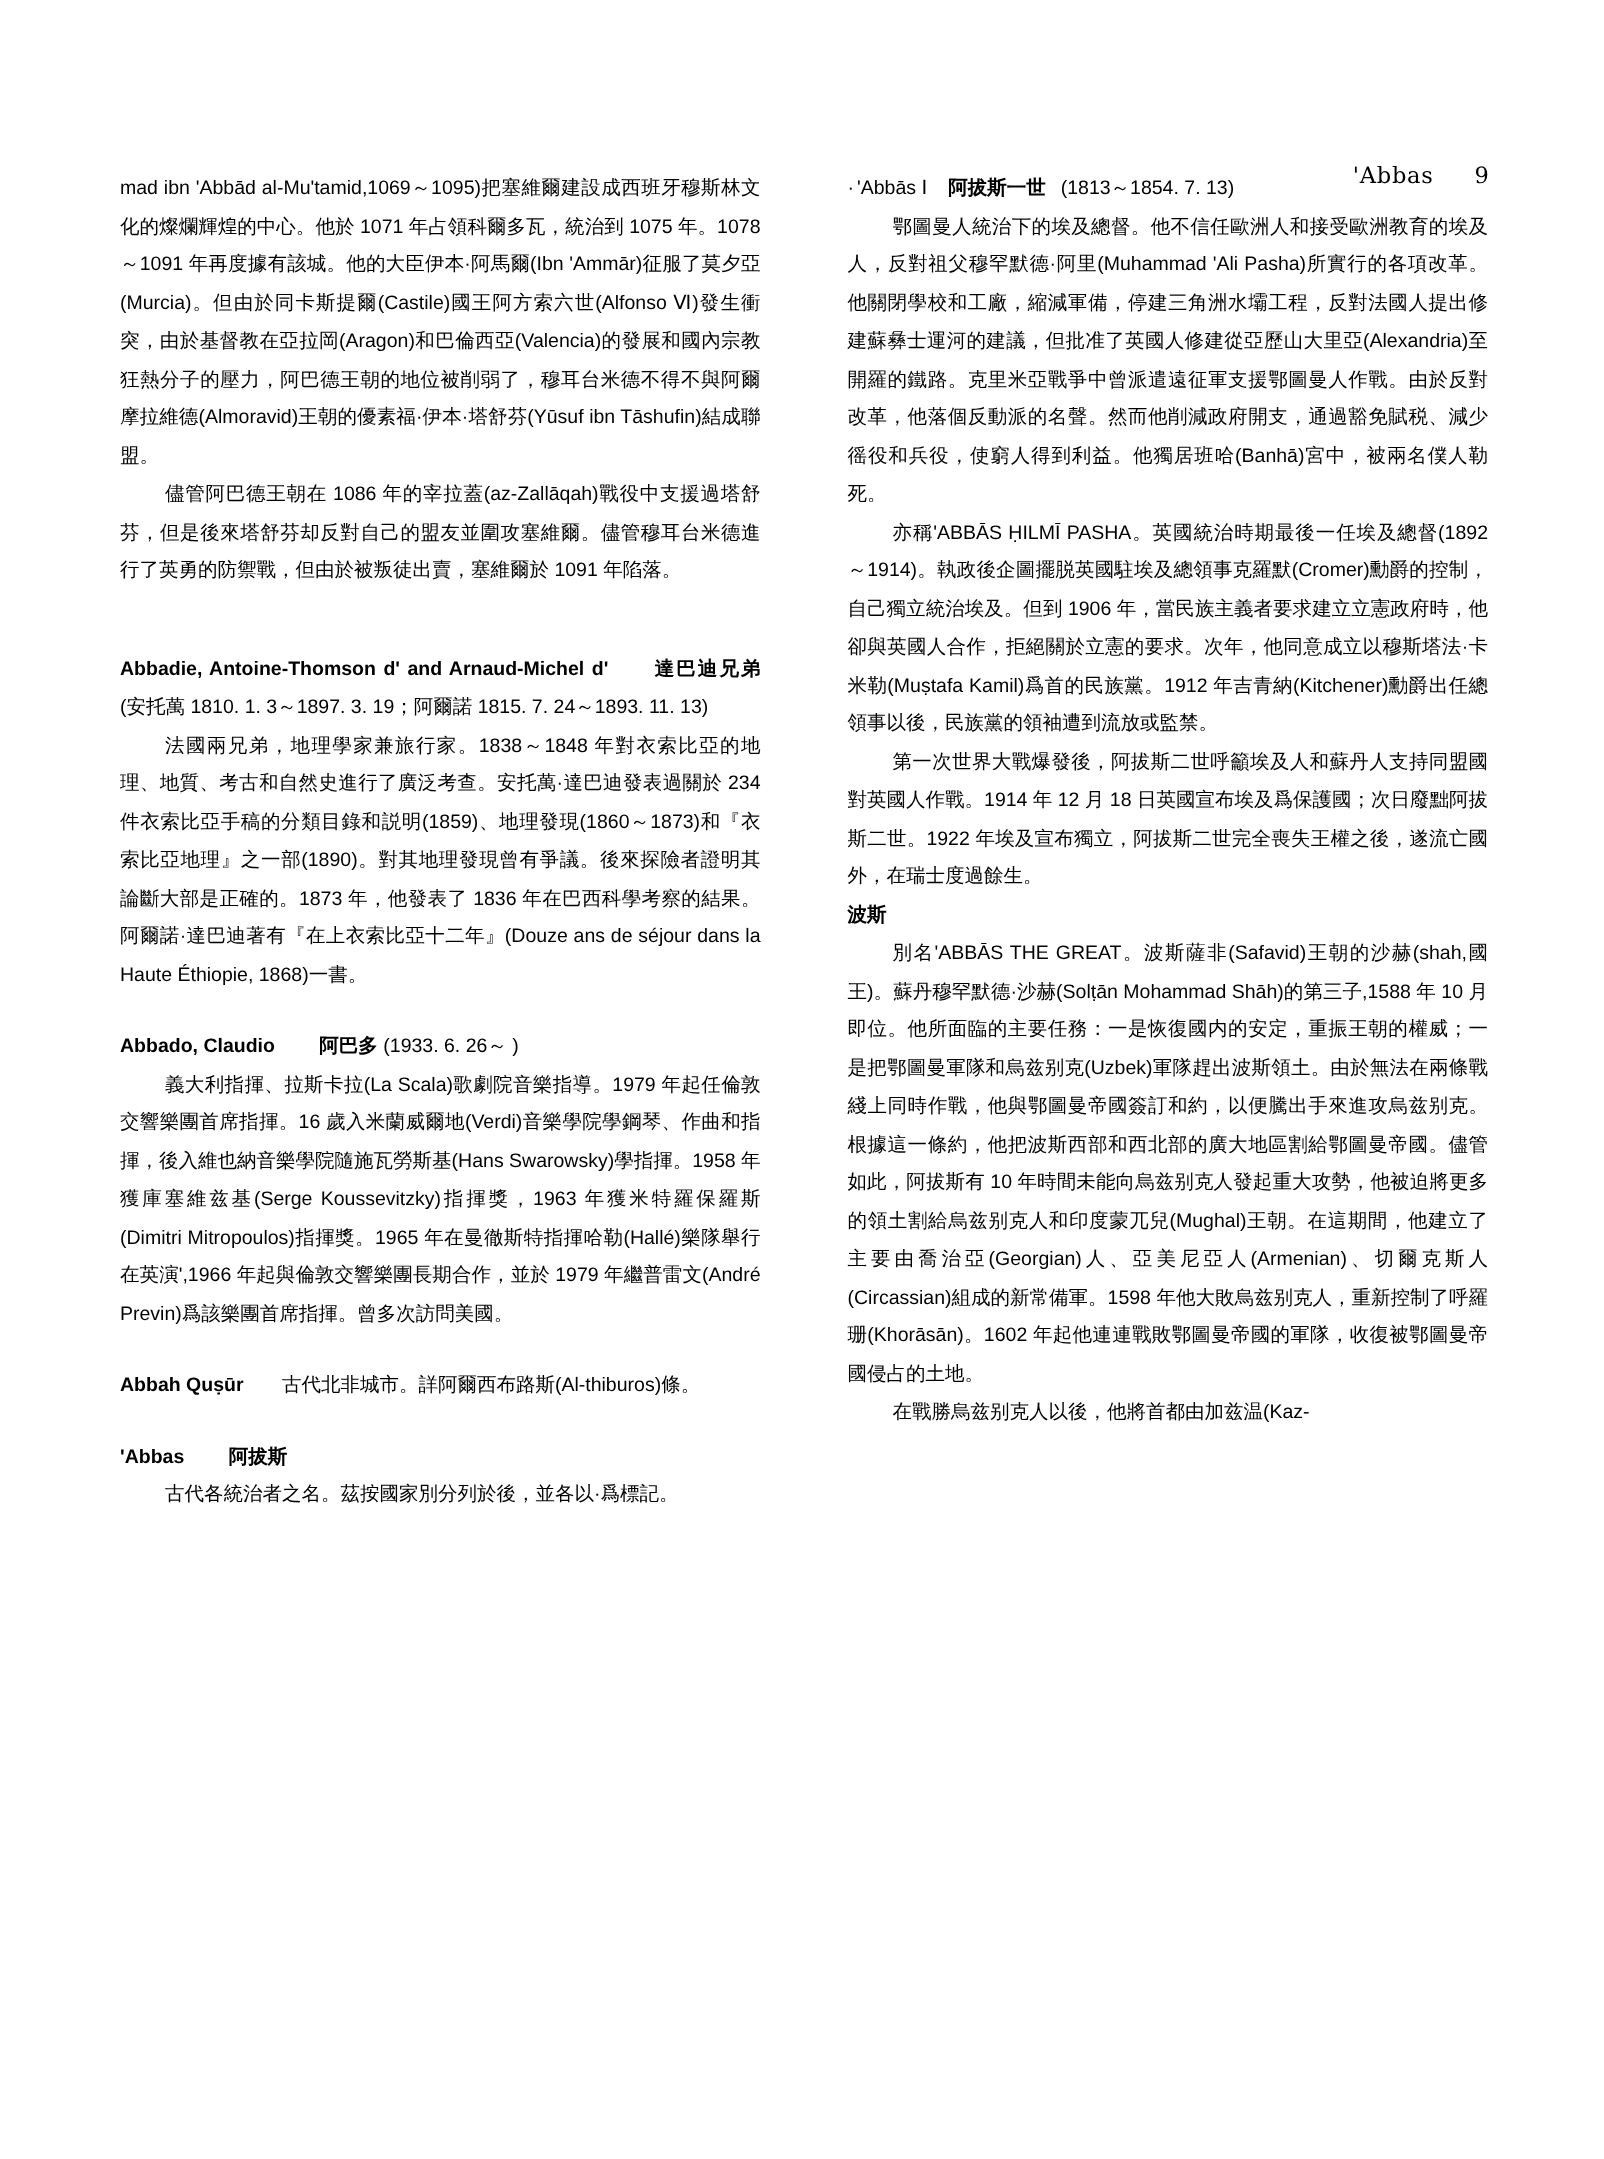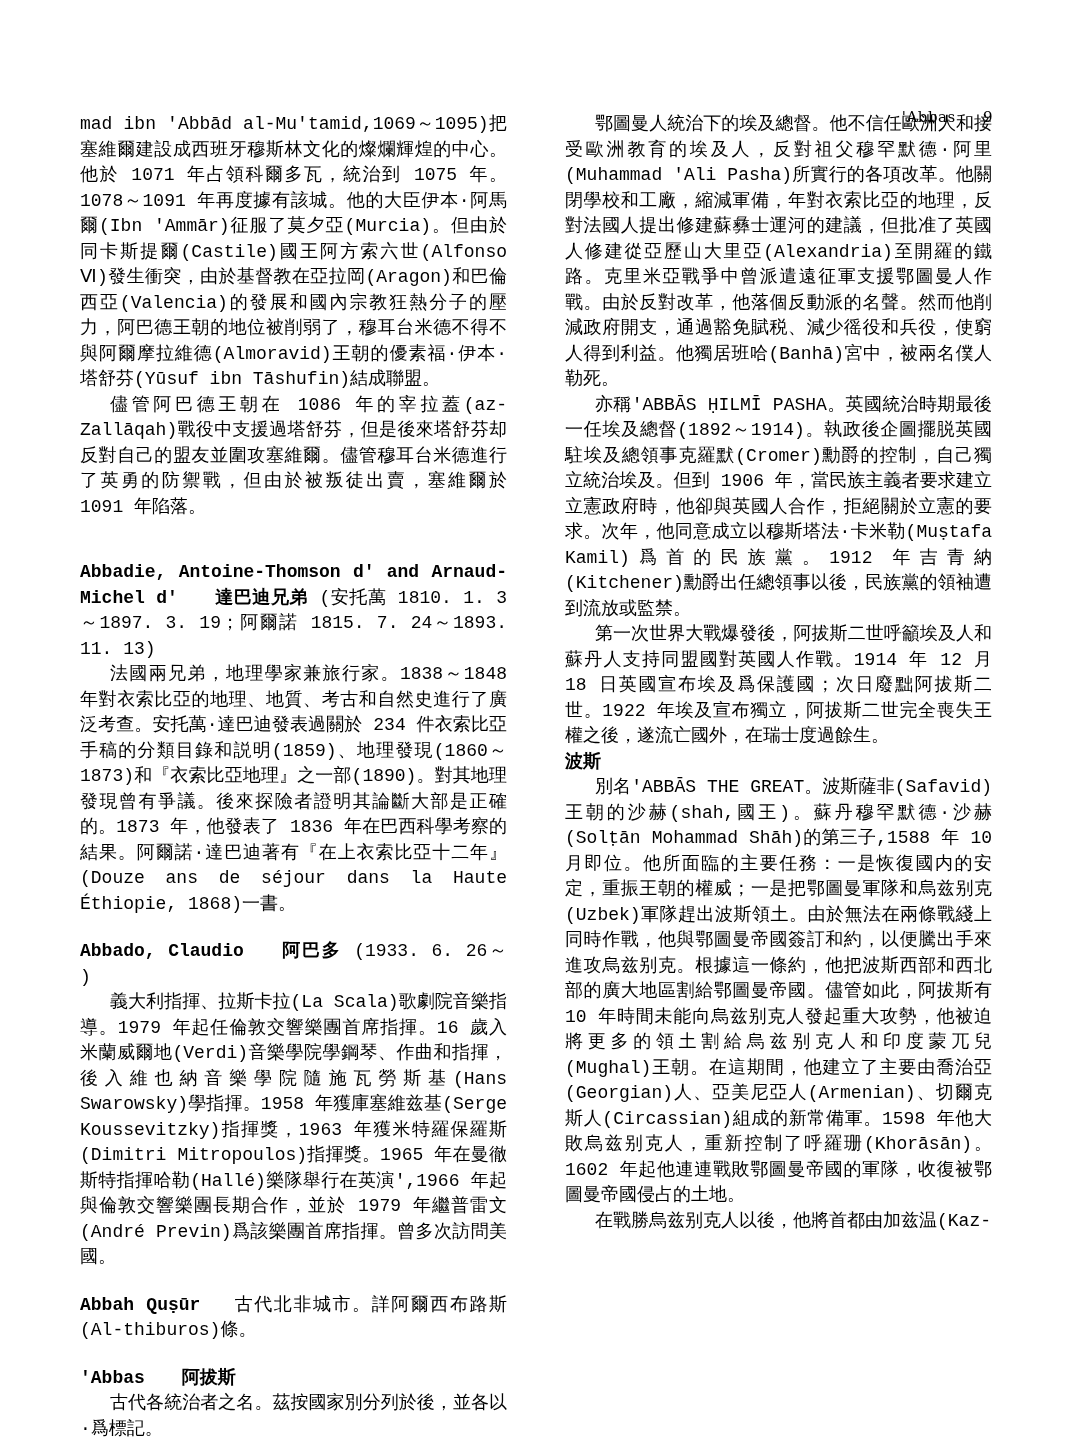--- a/index.html
+++ b/index.html
@@ -43,25 +43,25 @@
     left: 80px;
     width: 912px;
     display: flex;
     gap: 58px;
   }
   .col {
     width: 427px;
   }
   .col p {
     margin: 0;
-    font-size: 18px;
+    font-size: 13px;
     line-height: 25.5px;
     text-align: justify;
     text-justify: inter-character;
-    font-family: Liberation Mono, monospace;
+    font-family: Liberation Sans, sans-serif;
   }
   .col p.indent {
     text-indent: 30px;
   }
   .gap-lg { height: 40px; }
   .gap-md { height: 22px; }
   .entry-head {
     font-weight: bold;
     font-size: 15.6px;
     line-height: 26px;
@@ -135,26 +135,28 @@
       </p>
 
       <div class="gap-md"></div>
 
       <p class="entry-head">
         <span>'Abbas</span>
         <span class="lemma-cn">阿拔斯</span>
       </p>
       <p class="indent">古代各統治者之名。茲按國家別分列於後，並各以·爲標記。</p>
 
-      <p class="center-label">埃及</p>
     </div>
 
     <div class="col">
 
-      <p class="indent">鄂圖曼人統治下的埃及總督。他不信任歐洲人和接受歐洲教育的埃及人，反對祖父穆罕默德·阿里(Muhammad 'Ali Pasha)所實行的各項改革。他關閉學校和工廠，縮減軍備，年對衣索比亞的地理，反對法國人提出修建蘇彝士運河的建議，但批准了英國人修建從亞歷山大里亞(Alexandria)至開羅的鐵路。克里米亞戰爭中曾派遣遠征軍支援鄂圖曼人作戰。由於反對改革，他落個反動派的名聲。然而他削減政府開支，通過豁免賦税、減少徭役和兵役，使窮人得到利益。他獨居班哈(Banhā)宮中，被兩名僕人勒死。</p>
+      <p class="bullet-entry">
+        <span class="bl">·</span><span>'Abbās Ⅰ</span><span class="cn-bold">阿拔斯一世</span><span>(1813～1854. 7. 13)</span>
+      </p>
+      <p class="indent">鄂圖曼人統治下的埃及總督。他不信任歐洲人和接受歐洲教育的埃及人，反對祖父穆罕默德·阿里(Muhammad 'Ali Pasha)所實行的各項改革。他關閉學校和工廠，縮減軍備，停建三角洲水壩工程，反對法國人提出修建蘇彝士運河的建議，但批准了英國人修建從亞歷山大里亞(Alexandria)至開羅的鐵路。克里米亞戰爭中曾派遣遠征軍支援鄂圖曼人作戰。由於反對改革，他落個反動派的名聲。然而他削減政府開支，通過豁免賦税、減少徭役和兵役，使窮人得到利益。他獨居班哈(Banhā)宮中，被兩名僕人勒死。</p>
 
       <p class="indent">亦稱'ABBĀS ḤILMĪ PASHA。英國統治時期最後一任埃及總督(1892～1914)。執政後企圖擺脱英國駐埃及總領事克羅默(Cromer)勳爵的控制，自己獨立統治埃及。但到 1906 年，當民族主義者要求建立立憲政府時，他卻與英國人合作，拒絕關於立憲的要求。次年，他同意成立以穆斯塔法·卡米勒(Muṣtafa Kamil)爲首的民族黨。1912 年吉青納(Kitchener)勳爵出任總領事以後，民族黨的領袖遭到流放或監禁。</p>
       <p class="indent">第一次世界大戰爆發後，阿拔斯二世呼籲埃及人和蘇丹人支持同盟國對英國人作戰。1914 年 12 月 18 日英國宣布埃及爲保護國；次日廢黜阿拔斯二世。1922 年埃及宣布獨立，阿拔斯二世完全喪失王權之後，遂流亡國外，在瑞士度過餘生。</p>
 
       <p class="center-label">波斯</p>
 
       <p class="indent">別名'ABBĀS THE GREAT。波斯薩非(Safavid)王朝的沙赫(shah,國王)。蘇丹穆罕默德·沙赫(Solṭān Mohammad Shāh)的第三子,1588 年 10 月即位。他所面臨的主要任務：一是恢復國内的安定，重振王朝的權威；一是把鄂圖曼軍隊和烏兹别克(Uzbek)軍隊趕出波斯領土。由於無法在兩條戰綫上同時作戰，他與鄂圖曼帝國簽訂和約，以便騰出手來進攻烏兹别克。根據這一條約，他把波斯西部和西北部的廣大地區割給鄂圖曼帝國。儘管如此，阿拔斯有 10 年時間未能向烏兹别克人發起重大攻勢，他被迫將更多的領土割給烏兹别克人和印度蒙兀兒(Mughal)王朝。在這期間，他建立了主要由喬治亞(Georgian)人、亞美尼亞人(Armenian)、切爾克斯人(Circassian)組成的新常備軍。1598 年他大敗烏兹别克人，重新控制了呼羅珊(Khorāsān)。1602 年起他連連戰敗鄂圖曼帝國的軍隊，收復被鄂圖曼帝國侵占的土地。</p>
       <p class="indent">在戰勝烏兹别克人以後，他將首都由加兹温(Kaz-</p>
     </div>
 

